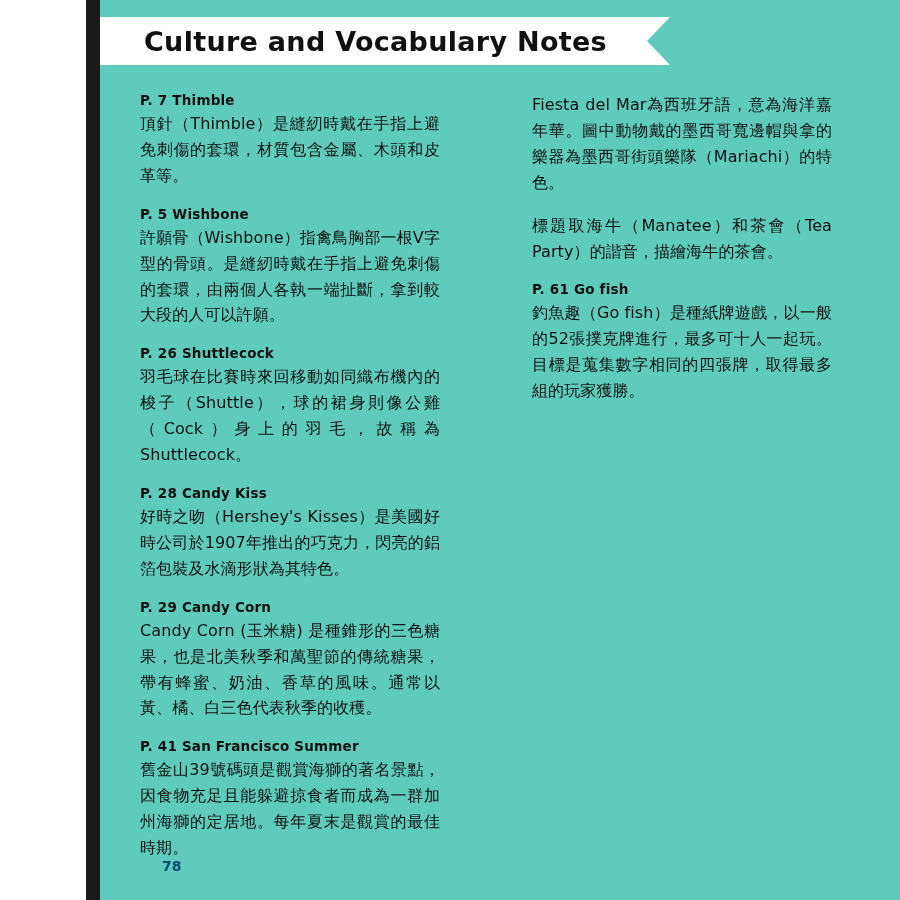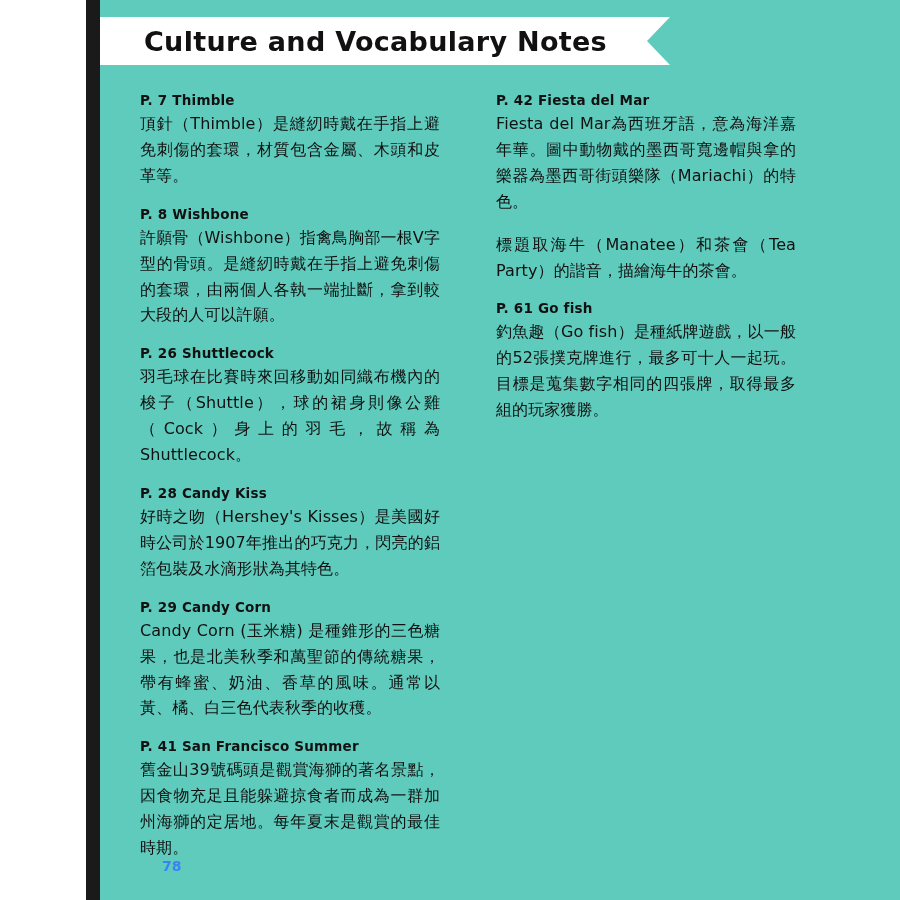--- a/index.html
+++ b/index.html
@@ -68,21 +68,21 @@
     color: #111111;
     white-space: nowrap;
   }
   
   .columns {
     position: absolute;
     left: 140px;
     top: 92px;
     width: 720px;
     display: flex;
-    gap: 56px;
+    gap: 92px;
   }
   .col {
     width: 300px;
   }
   .entry {
     margin-bottom: 17px;
   }
   .entry-head {
     font-family: "DejaVu Sans", sans-serif;
     font-weight: bold;
@@ -100,21 +100,21 @@
     letter-spacing: 0.1px;
   }
   
   .page-number {
     position: absolute;
     left: 162px;
     top: 858px;
     font-family: "DejaVu Sans", sans-serif;
     font-weight: bold;
     font-size: 14px;
-    color: #3b82f6;
+    color: #0c4a6e;
     text-align: center;
   }
 </style>
 </head>
 <body>
 
 <div class="page">
 
   <div class="spine"></div>
   <div class="panel"></div>
@@ -126,21 +126,21 @@
   <div class="columns">
 
     <div class="col">
 
       <div class="entry">
         <div class="entry-head">P. 7 Thimble</div>
         <div class="entry-body">頂針（Thimble）是縫紉時戴在手指上避免刺傷的套環，材質包含金屬、木頭和皮革等。</div>
       </div>
 
       <div class="entry">
-        <div class="entry-head">P. 8 Wishbone</div>
+        <div class="entry-head">P. 5 Wishbone</div>
         <div class="entry-body">許願骨（Wishbone）指禽鳥胸部一根V字型的骨頭。是縫紉時戴在手指上避免刺傷的套環，由兩個人各執一端扯斷，拿到較大段的人可以許願。</div>
       </div>
 
       <div class="entry">
         <div class="entry-head">P. 26 Shuttlecock</div>
         <div class="entry-body">羽毛球在比賽時來回移動如同織布機內的梭子（Shuttle），球的裙身則像公雞（Cock）身上的羽毛，故稱為 Shuttlecock。</div>
       </div>
 
       <div class="entry">
         <div class="entry-head">P. 28 Candy Kiss</div>
@@ -156,21 +156,20 @@
       <div class="entry">
         <div class="entry-head">P. 41 San Francisco Summer</div>
         <div class="entry-body">舊金山39號碼頭是觀賞海獅的著名景點，因食物充足且能躲避掠食者而成為一群加州海獅的定居地。每年夏末是觀賞的最佳時期。</div>
       </div>
 
     </div>
 
     <div class="col">
 
       <div class="entry">
-        <div class="entry-head">P. 42 Fiesta del Mar</div>
         <div class="entry-body">Fiesta del Mar為西班牙語，意為海洋嘉年華。圖中動物戴的墨西哥寬邊帽與拿的樂器為墨西哥街頭樂隊（Mariachi）的特色。</div>
       </div>
 
       <div class="entry">
         <div class="entry-body">標題取海牛（Manatee）和茶會（Tea Party）的諧音，描繪海牛的茶會。</div>
       </div>
 
       <div class="entry">
         <div class="entry-head">P. 61 Go fish</div>
         <div class="entry-body">釣魚趣（Go fish）是種紙牌遊戲，以一般的52張撲克牌進行，最多可十人一起玩。目標是蒐集數字相同的四張牌，取得最多組的玩家獲勝。</div>

